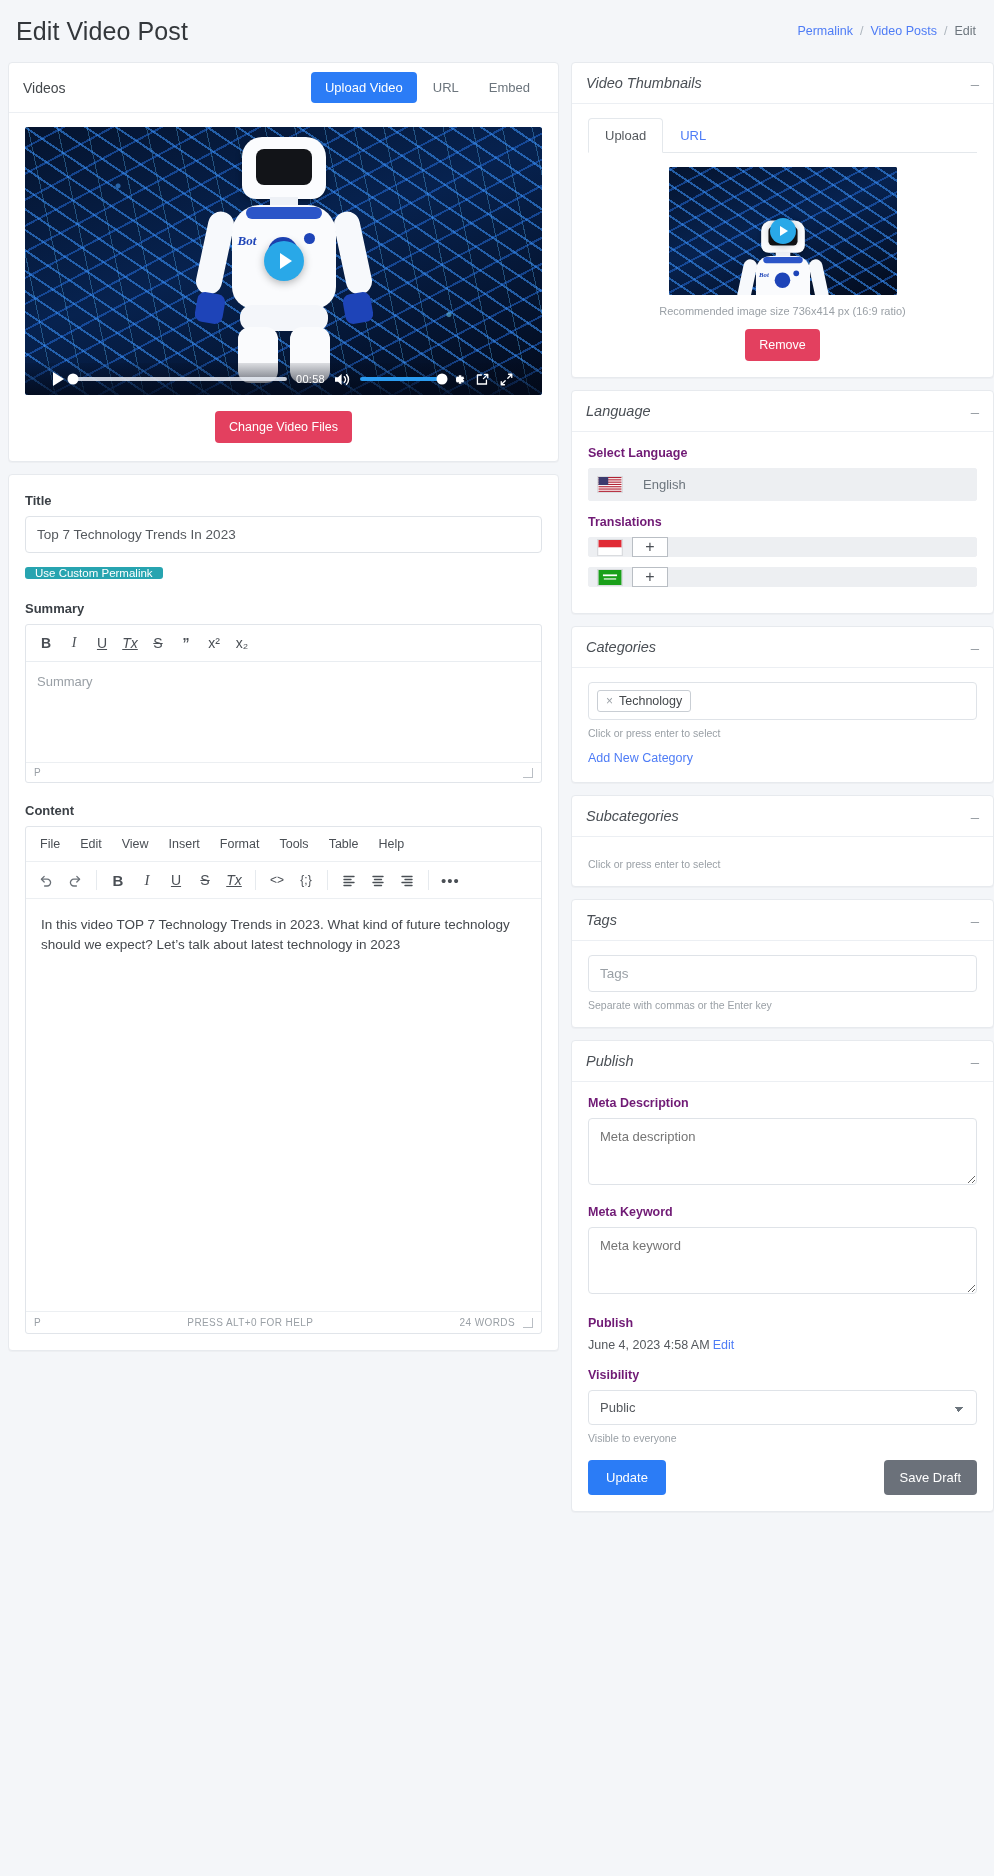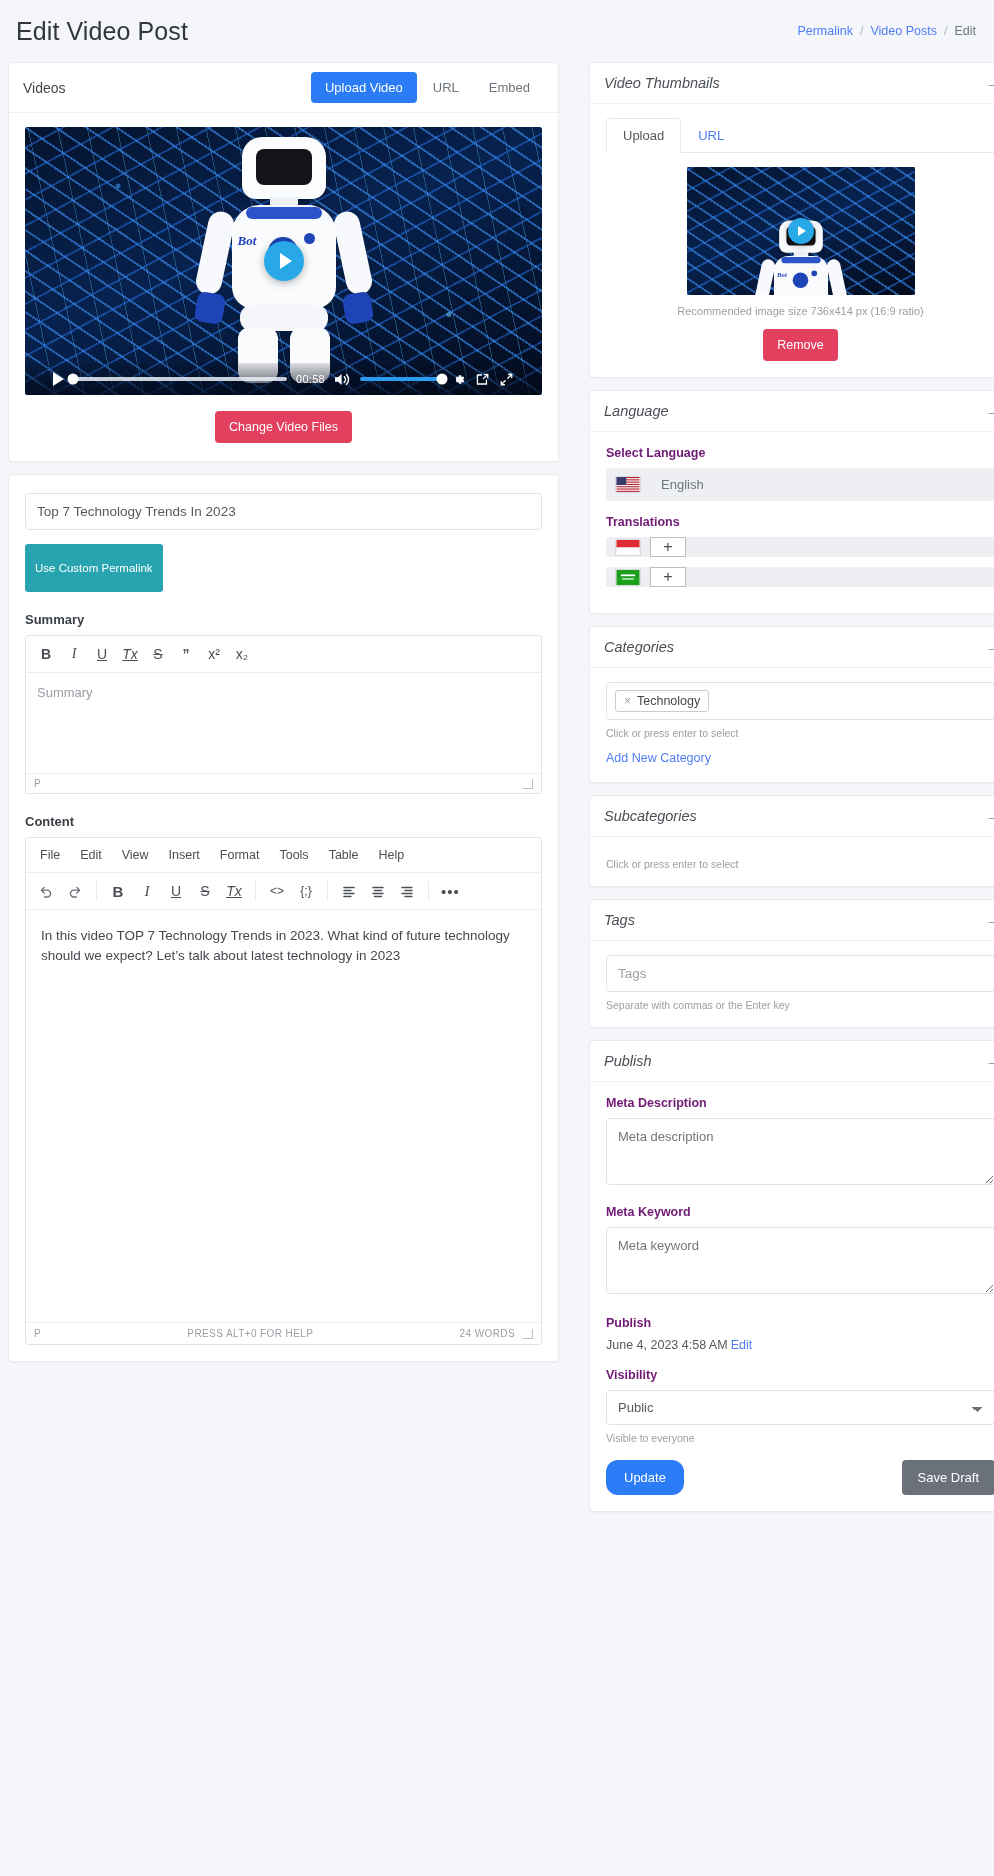--- a/index.html
+++ b/index.html
@@ -16,21 +16,21 @@
     height: 62px; display:flex; align-items:center; justify-content:space-between;
     padding: 0 18px 0 16px;
   }
   .page-title { font-size: 25px; font-weight: 400; color:#33373b; letter-spacing:.1px;}
   .crumbs { font-size: 12.5px; color:#6c757d; display:flex; align-items:center; gap:7px;}
   .crumbs a { color:#4e7cf6; text-decoration:none;}
   .crumbs .sep { color:#adb5bd; }
   .crumbs .cur { color:#6c757d; }
 
   
-  .wrap { display:flex; gap:30px; padding: 0 8px 14px 8px; align-items:flex-start;}
+  .wrap { display:flex; gap:12px; padding: 0 8px 14px 8px; align-items:flex-start;}
   .col-main { width: 551px; flex:0 0 551px; }
   .col-side { width: 423px; flex:0 0 423px; }
 
   .card {
     background:#fff; border:1px solid #e7eaee; border-radius:4px;
     margin-bottom: 12px; box-shadow: 0 1px 1px rgba(0,0,0,.03);
   }
 
   
   .videos-head {
@@ -113,21 +113,21 @@
   
   .form-pad { padding: 18px 16px 16px; }
   .flabel { font-size:13px; font-weight:700; color:#3b4046; margin:0 0 8px;}
   .finput {
     width:100%; border:1px solid #dfe3e8; border-radius:4px; padding:10px 11px;
     font-size:13.5px; color:#55595e; font-family:"Liberation Sans", sans-serif; background:#fff;
   }
   .finput::placeholder { color:#9aa0a6;}
   .btn-teal {
     background:#27a4b0; color:#fff; border:none; border-radius:3px;
-    font-size:11.5px; padding:18px 10px; margin:14px 0 0; cursor:pointer;
+    font-size:11.5px; padding:0 10px; margin:14px 0 0; cursor:pointer;
     font-family:"Liberation Sans",sans-serif;
   }
   .mt20 { margin-top:20px;}
 
   .rte { border:1px solid #e1e5ea; border-radius:3px; }
   .rte-toolbar { display:flex; align-items:center; gap:0; padding:6px 6px; border-bottom:1px solid #e9edf1; }
   .rte-btn {
     min-width:28px; height:24px; display:flex;align-items:center;justify-content:center;
     font-size:14px; color:#4a4f55; cursor:pointer; border-radius:3px; padding:0 5px;
   }
@@ -208,21 +208,21 @@
   .pub-line a { color:#4e7cf6; text-decoration:none; margin-left:3px;}
   .select {
     width:100%; border:1px solid #dfe3e8; border-radius:4px; padding:9px 11px;
     font-size:13px; color:#55595e; background:#fff; font-family:"Liberation Sans",sans-serif;
     -webkit-appearance:none; appearance:none;
     background-image:linear-gradient(45deg,transparent 50%,#6c757d 50%),linear-gradient(135deg,#6c757d 50%,transparent 50%);
     background-position:calc(100% - 17px) 16px, calc(100% - 12px) 16px;
     background-size:5px 5px,5px 5px; background-repeat:no-repeat;
   }
   .btn-row { display:flex; align-items:center; justify-content:space-between; margin-top:16px;}
-  .btn-primary { background:#2b7cf6; color:#fff; border:none; border-radius:12px; font-size:13px; padding:10px 18px; cursor:pointer; font-family:"Liberation Sans",sans-serif;}
+  .btn-primary { background:#2b7cf6; color:#fff; border:none; border-radius:4px; font-size:13px; padding:10px 18px; cursor:pointer; font-family:"Liberation Sans",sans-serif;}
   .btn-gray { background:#6b717a; color:#fff; border:none; border-radius:4px; font-size:13px; padding:10px 16px; cursor:pointer; font-family:"Liberation Sans",sans-serif;}
   svg { display:block; }
 </style>
 </head>
 <body>
 
 <div class="page-head">
   <div class="page-title">Edit Video Post</div>
   <div class="crumbs">
     <a>Permalink</a>
@@ -306,20 +306,21 @@
         </div>
         <div class="change-btn-row">
           <button class="btn-danger">Change Video Files</button>
         </div>
       </div>
     </div>
 
     <div class="card">
       <div class="form-pad">
 
+        <div class="flabel">Title</div>
         <input class="finput" value="Top 7 Technology Trends In 2023" style="">
         <button class="btn-teal">Use Custom Permalink</button>
 
         <div class="flabel mt20">Summary</div>
         <div class="rte">
           <div class="rte-toolbar">
             <span class="rte-btn" style="font-weight:700">B</span>
             <span class="rte-btn" style="font-style:italic;font-family:'Liberation Serif',serif">I</span>
             <span class="rte-btn" style="text-decoration:underline">U</span>
             <span class="rte-btn" style="font-style:italic;text-decoration:underline">Tx</span>

